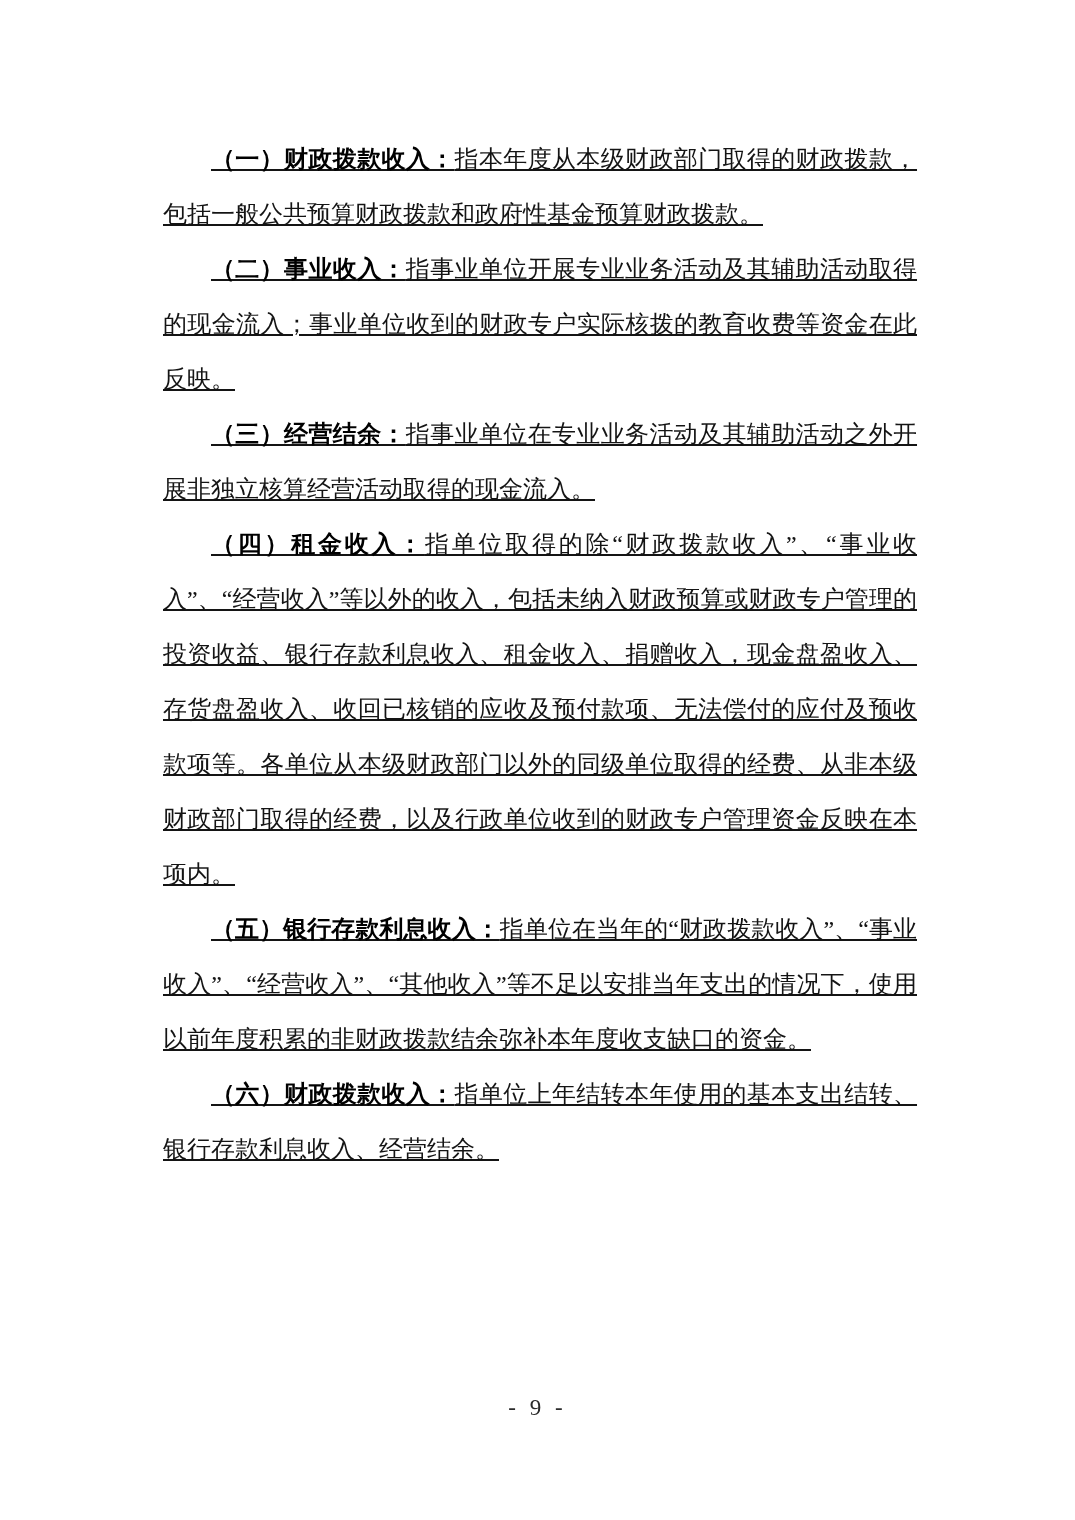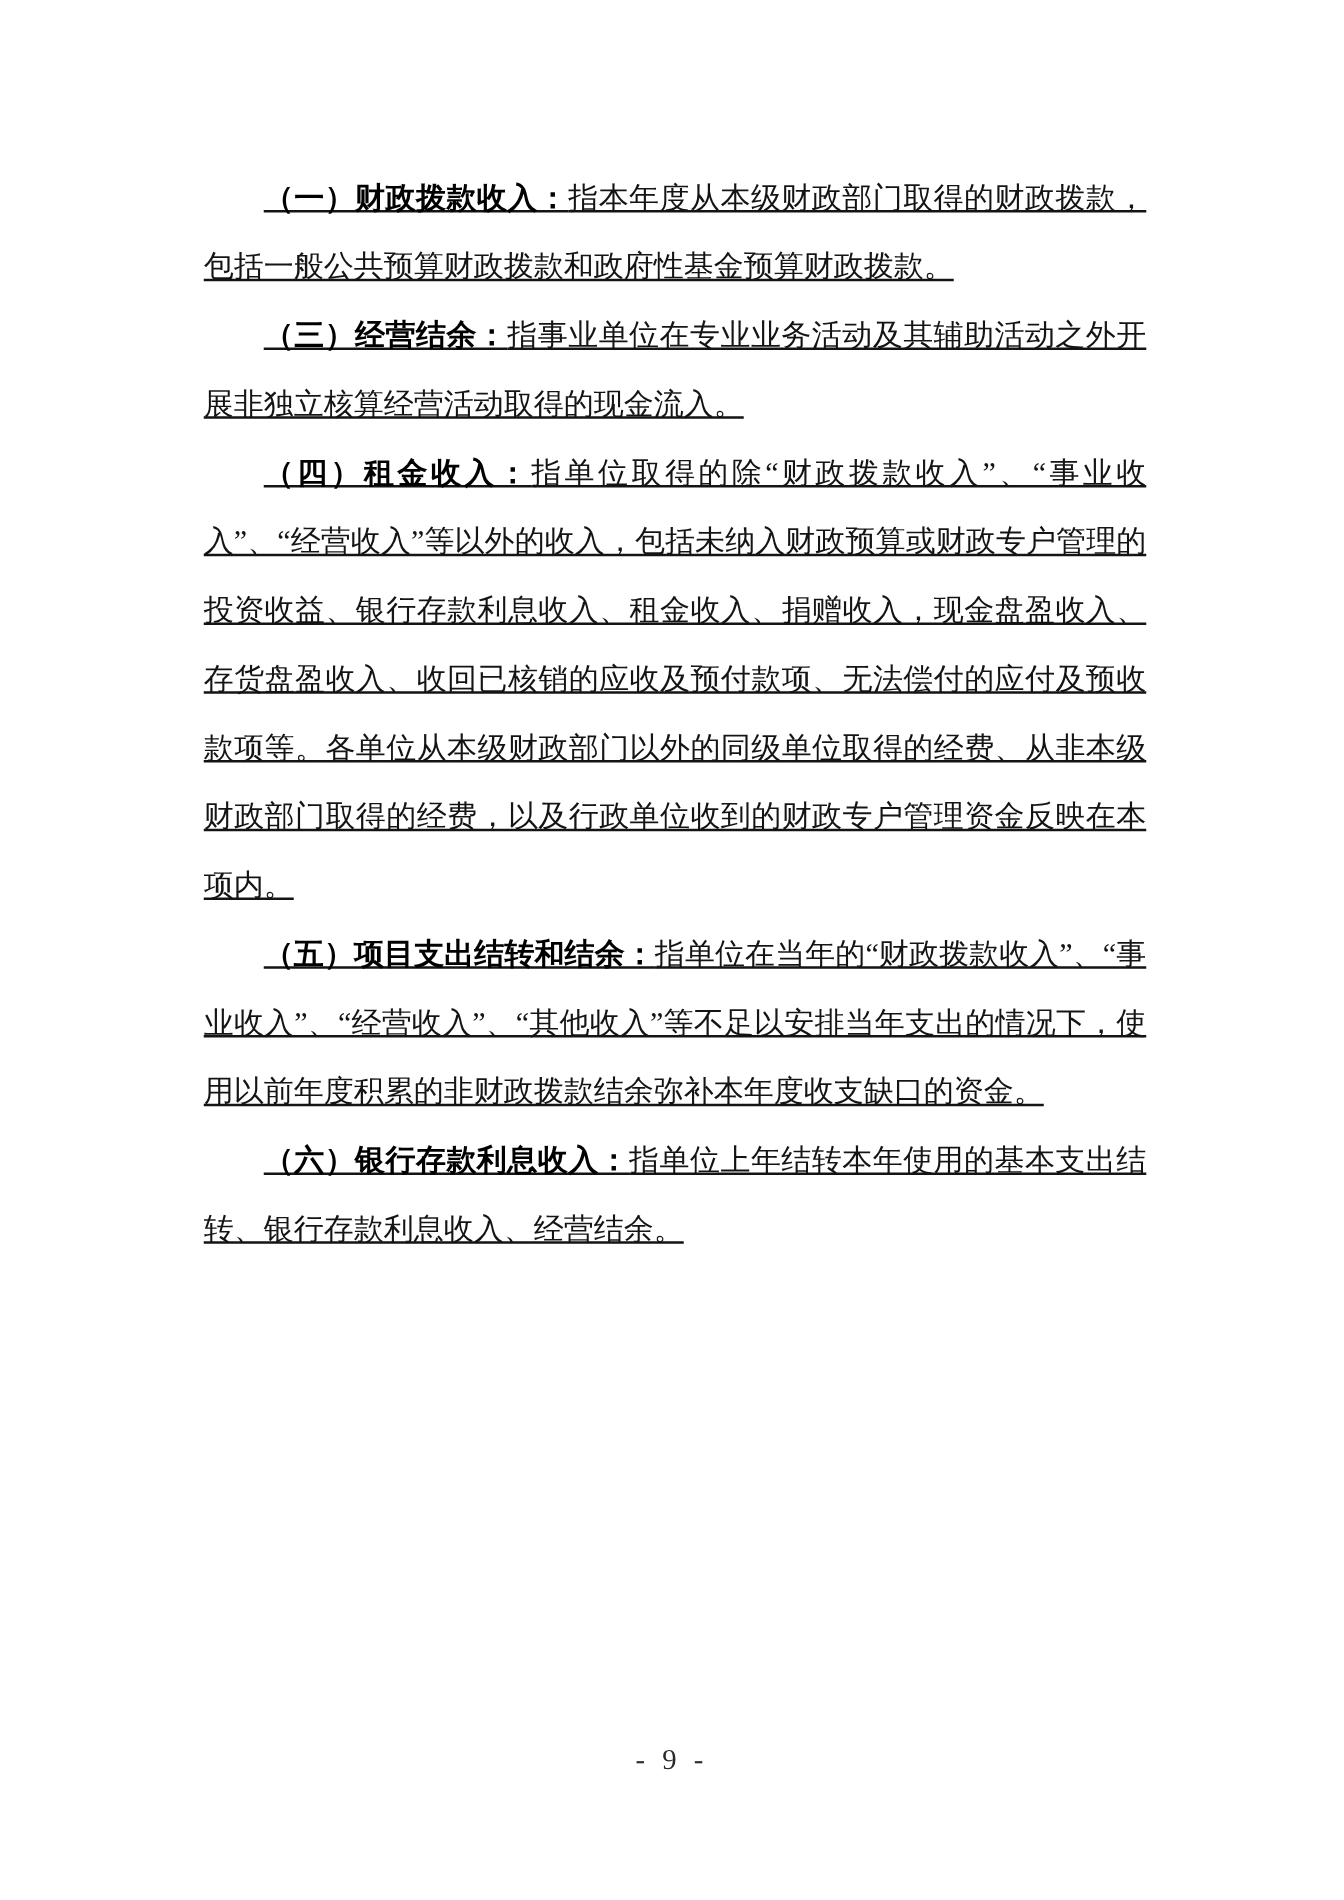--- a/index.html
+++ b/index.html
@@ -56,25 +56,26 @@
   }
 </style>
 </head>
 <body>
 
 <div class="page">
   <div class="content">
 
     <p class="para"><b>（一）财政拨款收入：</b><span>指本年度从本级财政部门取得的财政拨款，包括一般公共预算财政拨款和政府性基金预算财政拨款。</span></p>
 
+    <p class="para"><b>（二）事业收入：</b><span>指事业单位开展专业业务活动及其辅助活动取得的现金流入；事业单位收到的财政专户实际核拨的教育收费等资金在此反映。</span></p>
 
     <p class="para"><b>（三）经营结余：</b><span>指事业单位在专业业务活动及其辅助活动之外开展非独立核算经营活动取得的现金流入。</span></p>
 
     <p class="para"><b>（四）租金收入：</b><span>指单位取得的除“财政拨款收入”、“事业收入”、“经营收入”等以外的收入，包括未纳入财政预算或财政专户管理的投资收益、银行存款利息收入、租金收入、捐赠收入，现金盘盈收入、存货盘盈收入、收回已核销的应收及预付款项、无法偿付的应付及预收款项等。各单位从本级财政部门以外的同级单位取得的经费、从非本级财政部门取得的经费，以及行政单位收到的财政专户管理资金反映在本项内。</span></p>
 
-    <p class="para"><b>（五）项目支出结转和结余：</b><span>指单位在当年的“财政拨款收入”、“事业收入”、“经营收入”、“其他收入”等不足以安排当年支出的情况下，使用以前年度积累的非财政拨款结余弥补本年度收支缺口的资金。</span></p>
+    <p class="para"><b>（五）银行存款利息收入：</b><span>指单位在当年的“财政拨款收入”、“事业收入”、“经营收入”、“其他收入”等不足以安排当年支出的情况下，使用以前年度积累的非财政拨款结余弥补本年度收支缺口的资金。</span></p>
 
-    <p class="para"><b>（六）银行存款利息收入：</b><span>指单位上年结转本年使用的基本支出结转、银行存款利息收入、经营结余。</span></p>
+    <p class="para"><b>（六）财政拨款收入：</b><span>指单位上年结转本年使用的基本支出结转、银行存款利息收入、经营结余。</span></p>
 
   </div>
 
   <div class="page-number">- 9 -</div>
 </div>
 
 </body></html>

